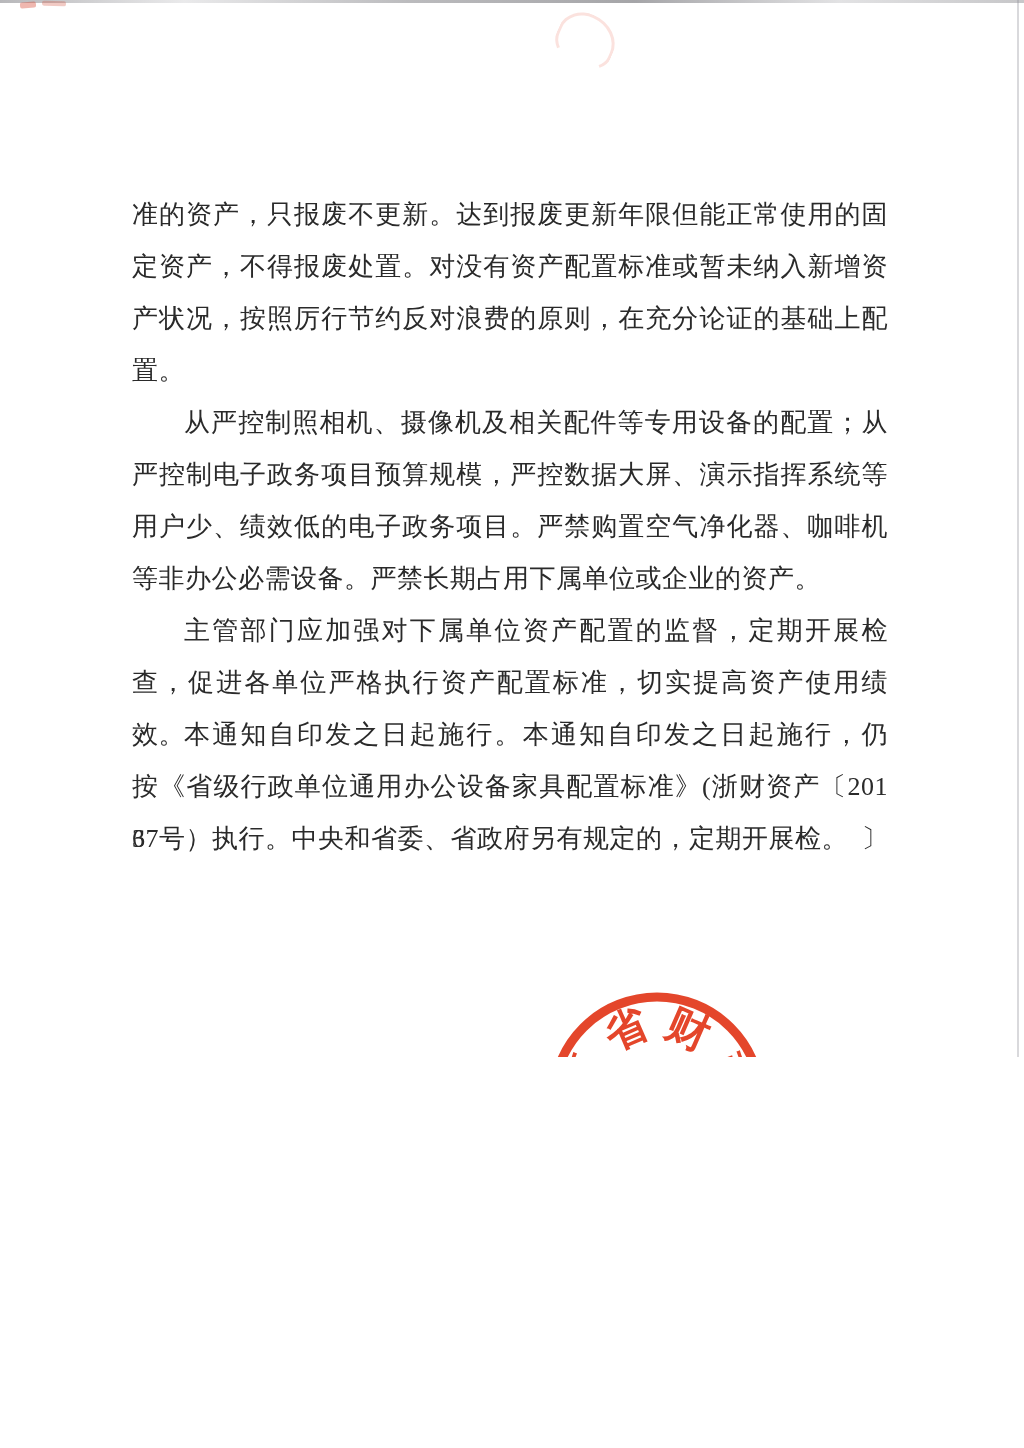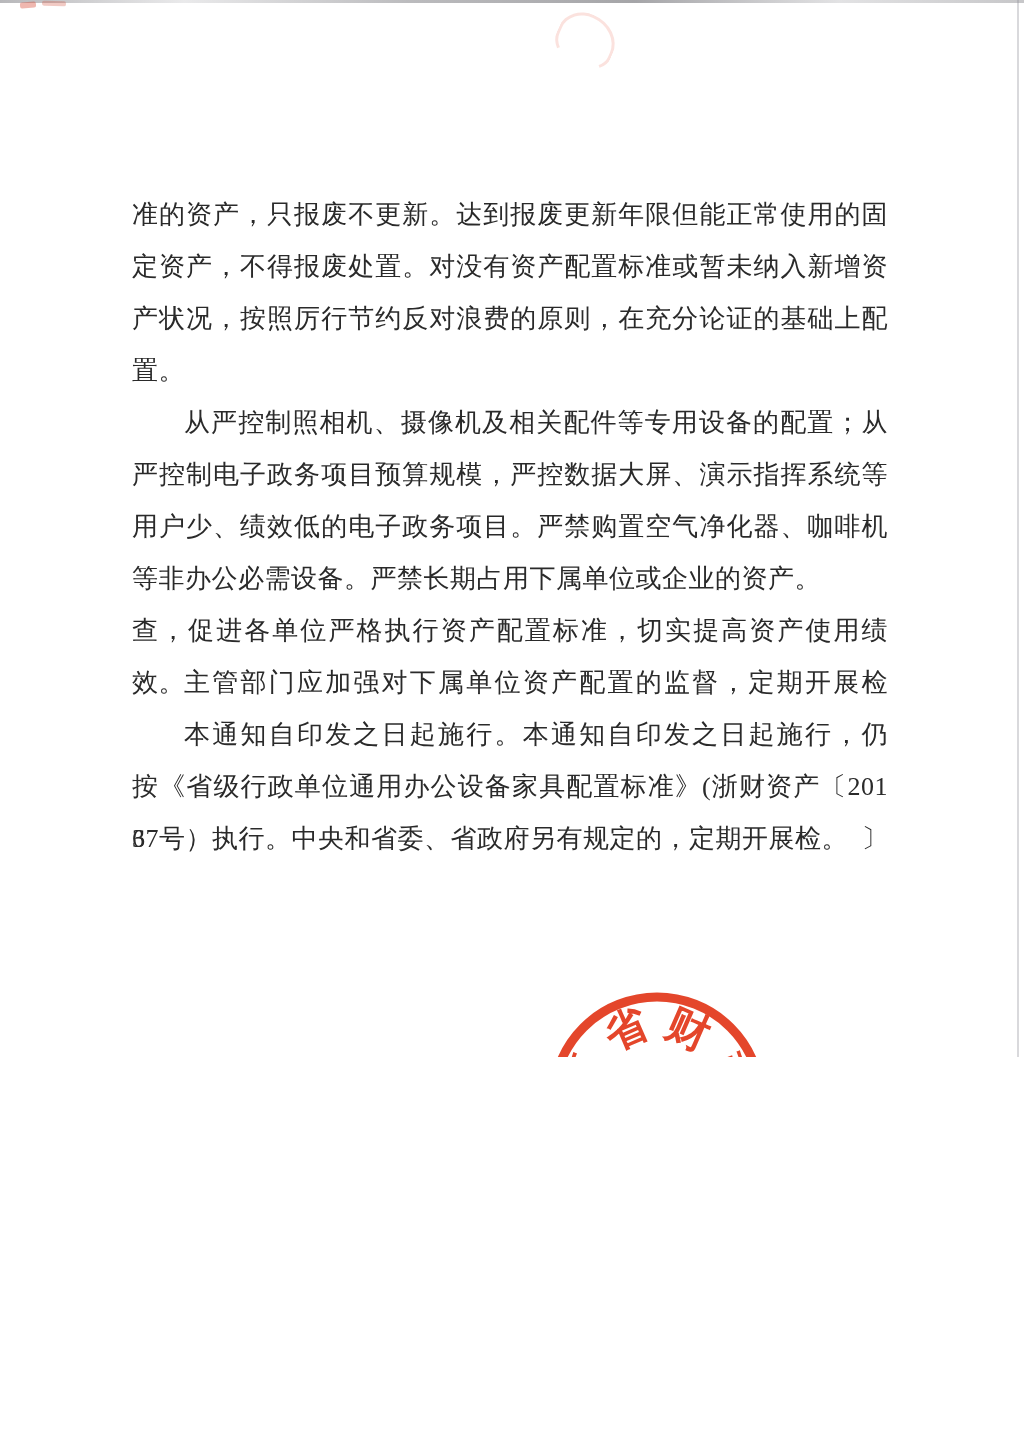--- a/index.html
+++ b/index.html
@@ -154,22 +154,22 @@
 
   <div class="doc-body">
       <div class="tline">准的资产，只报废不更新。达到报废更新年限但能正常使用的固</div>
       <div class="tline">定资产，不得报废处置。对没有资产配置标准或暂未纳入新增资</div>
       <div class="tline">产状况，按照厉行节约反对浪费的原则，在充分论证的基础上配</div>
       <div class="tline last">置。</div>
       <div class="tline indent">从严控制照相机、摄像机及相关配件等专用设备的配置；从</div>
       <div class="tline">严控制电子政务项目预算规模，严控数据大屏、演示指挥系统等</div>
       <div class="tline">用户少、绩效低的电子政务项目。严禁购置空气净化器、咖啡机</div>
       <div class="tline last">等非办公必需设备。严禁长期占用下属单位或企业的资产。</div>
+      <div class="tline indent">主管部门应加强对下属单位资产配置的监督，定期开展检</div>
       <div class="tline last">查，促进各单位严格执行资产配置标准，切实提高资产使用绩效。</div>
-      <div class="tline indent">主管部门应加强对下属单位资产配置的监督，定期开展检</div>
       <div class="tline indent">本通知自印发之日起施行。本通知自印发之日起施行，仍</div>
       <div class="tline">按《省级行政单位通用办公设备家具配置标准》(浙财资产〔2016〕</div>
       <div class="tline last">37号）执行。中央和省委、省政府另有规定的，定期开展检。</div>
     </div>
 
   <svg class="seal-svg" width="224" height="224" viewBox="0 0 224 224">
     <circle cx="111" cy="111" r="104" fill="none" stroke-width="9" stroke="#e2391b"></circle>
     <polygon transform="translate(117,114) rotate(18)" points="0,-47 10.6,-14.5 44.7,-14.5 17.1,5.6 27.6,38.0 0,18.0 -27.6,38.0 -17.1,5.6 -44.7,-14.5 -10.6,-14.5" fill="#e2391b"></polygon>
     <g transform="translate(111,111)">
         <text transform="rotate(-118) translate(0,-64)" text-anchor="middle" class="seal-char" fill="#e2391b">浙</text>

